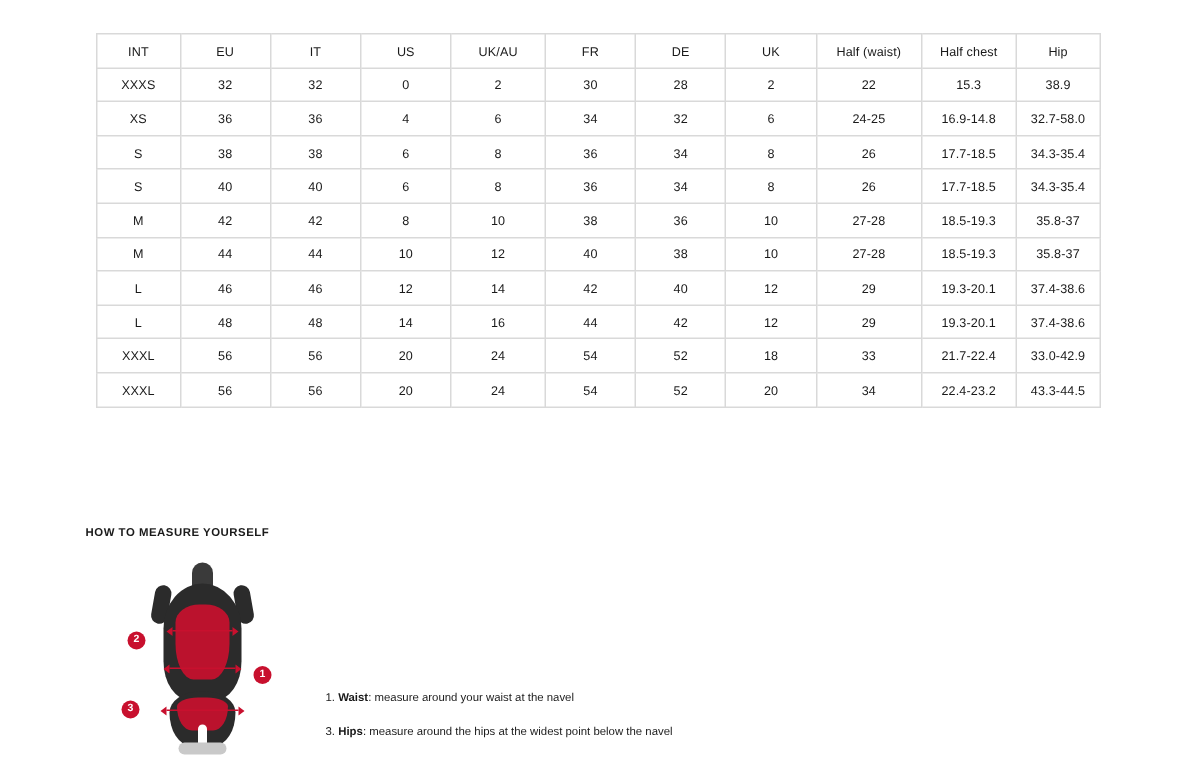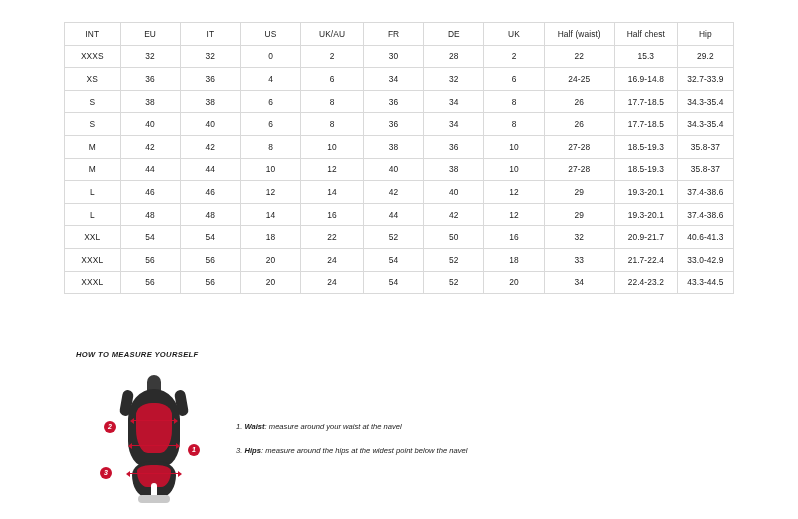--- a/index.html
+++ b/index.html
@@ -58,36 +58,35 @@
   .col-fr     { width: 9.0%; }
   .col-de     { width: 9.0%; }
   .col-uk     { width: 9.0%; }
   .col-denim  { width: 10.5%; }
   .col-half   { width: 9.4%; }
   .col-hip    { width: 8.4%; }
 
   
   .howto {
     position: absolute;
-    left: 76px;
+    left: 57px;
     top: 350px;
     width: 680px;
-    font-style: italic;
   }
   .howto-title {
     font-size: 7.6px;
     font-weight: bold;
     letter-spacing: 0.35px;
     color: #1a1a1a;
     margin: 0 0 12px 0;
   }
   .howto-body {
     position: relative;
     display: flex;
-    align-items: center;
+    align-items: flex-end;
   }
   .figure-area {
     position: relative;
     width: 160px;
     height: 135px;
     flex: 0 0 160px;
   }
   .notes {
     flex: 1;
     padding-top: 14px;
@@ -261,34 +260,34 @@
           <td>XXXS</td>
           <td>32</td>
           <td>32</td>
           <td>0</td>
           <td>2</td>
           <td>30</td>
           <td>28</td>
           <td>2</td>
           <td>22</td>
           <td>15.3</td>
-          <td>29.2</td>
+          <td>38.9</td>
         </tr>
         <tr>
           <td>XS</td>
           <td>36</td>
           <td>36</td>
           <td>4</td>
           <td>6</td>
           <td>34</td>
           <td>32</td>
           <td>6</td>
           <td>24-25</td>
           <td>16.9-14.8</td>
-          <td>32.7-33.9</td>
+          <td>32.7-58.0</td>
         </tr>
         <tr>
           <td>S</td>
           <td>38</td>
           <td>38</td>
           <td>6</td>
           <td>8</td>
           <td>36</td>
           <td>34</td>
           <td>8</td>
@@ -353,33 +352,20 @@
           <td>48</td>
           <td>48</td>
           <td>14</td>
           <td>16</td>
           <td>44</td>
           <td>42</td>
           <td>12</td>
           <td>29</td>
           <td>19.3-20.1</td>
           <td>37.4-38.6</td>
-        </tr>
-        <tr>
-          <td>XXL</td>
-          <td>54</td>
-          <td>54</td>
-          <td>18</td>
-          <td>22</td>
-          <td>52</td>
-          <td>50</td>
-          <td>16</td>
-          <td>32</td>
-          <td>20.9-21.7</td>
-          <td>40.6-41.3</td>
         </tr>
         <tr>
           <td>XXXL</td>
           <td>56</td>
           <td>56</td>
           <td>20</td>
           <td>24</td>
           <td>54</td>
           <td>52</td>
           <td>18</td>

